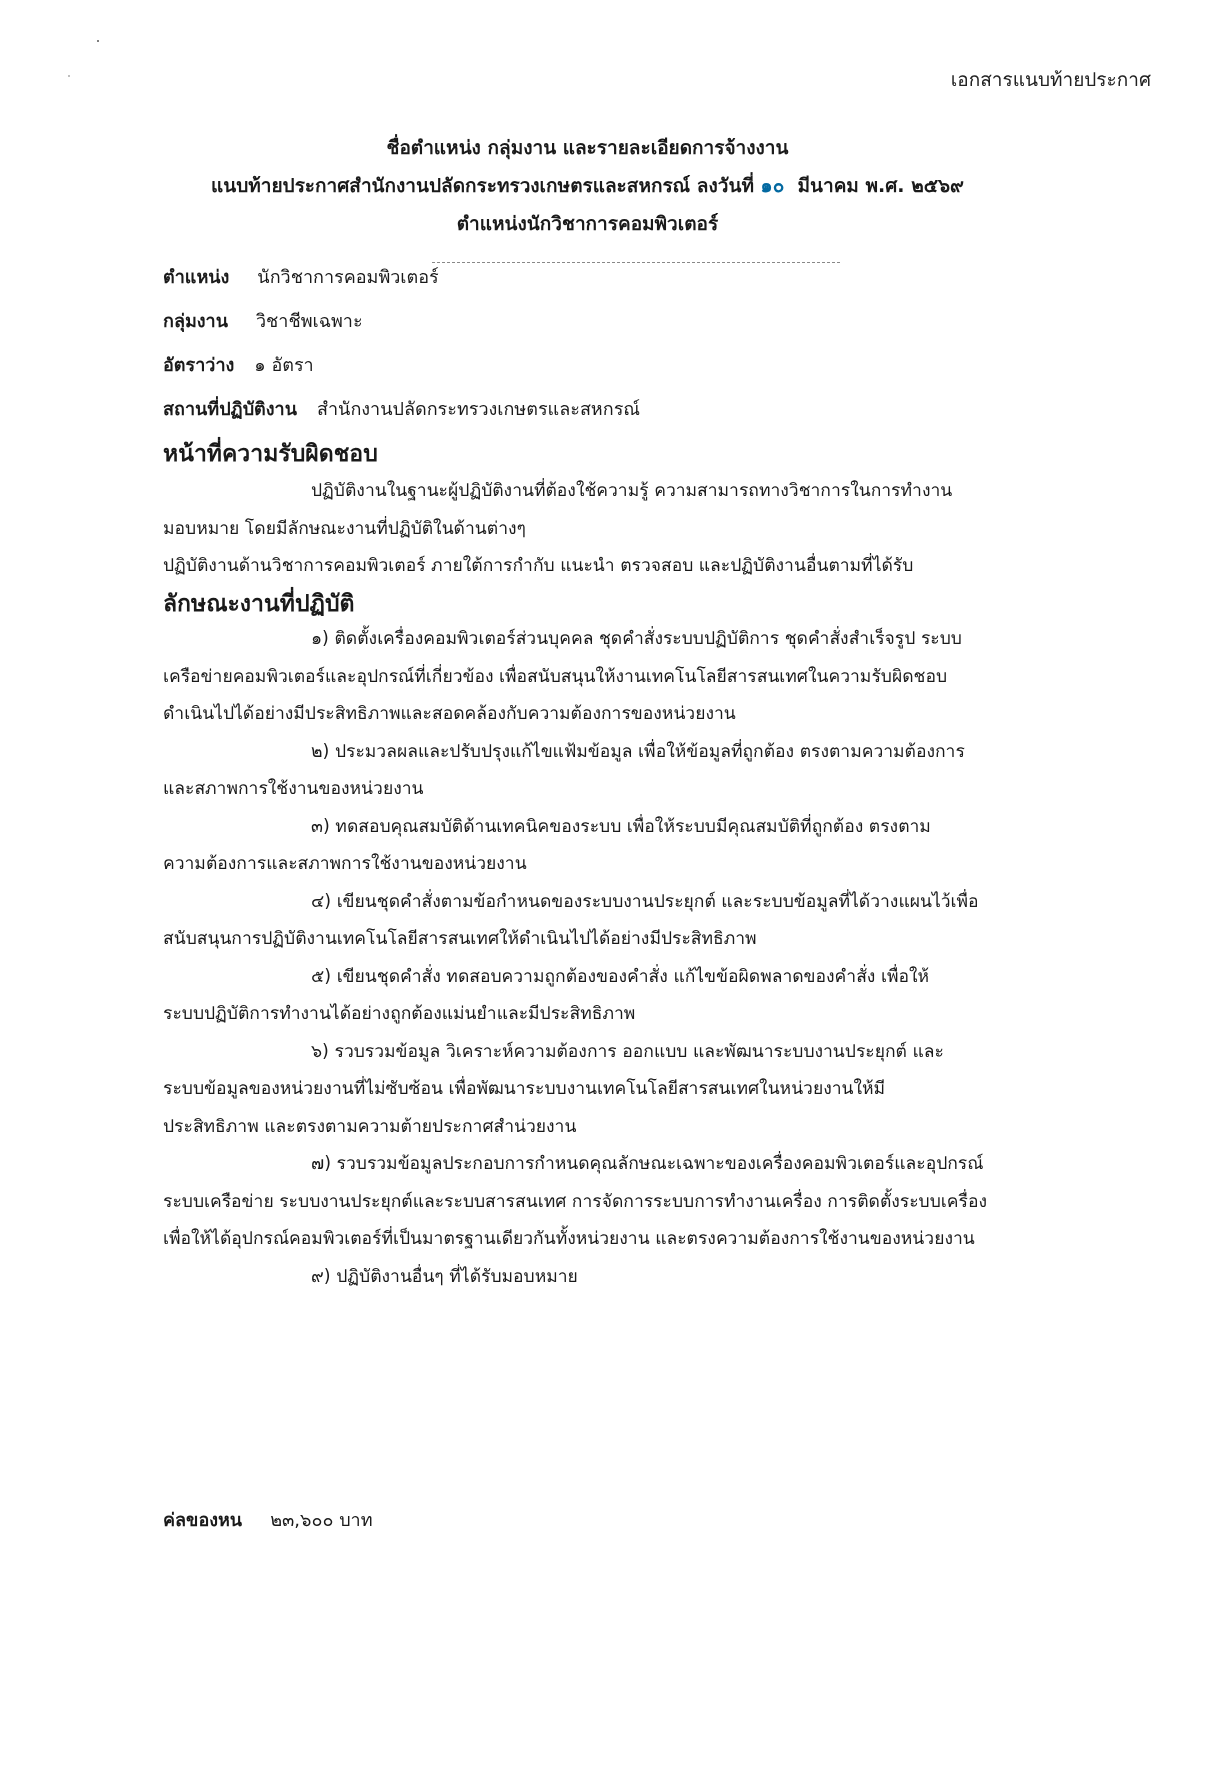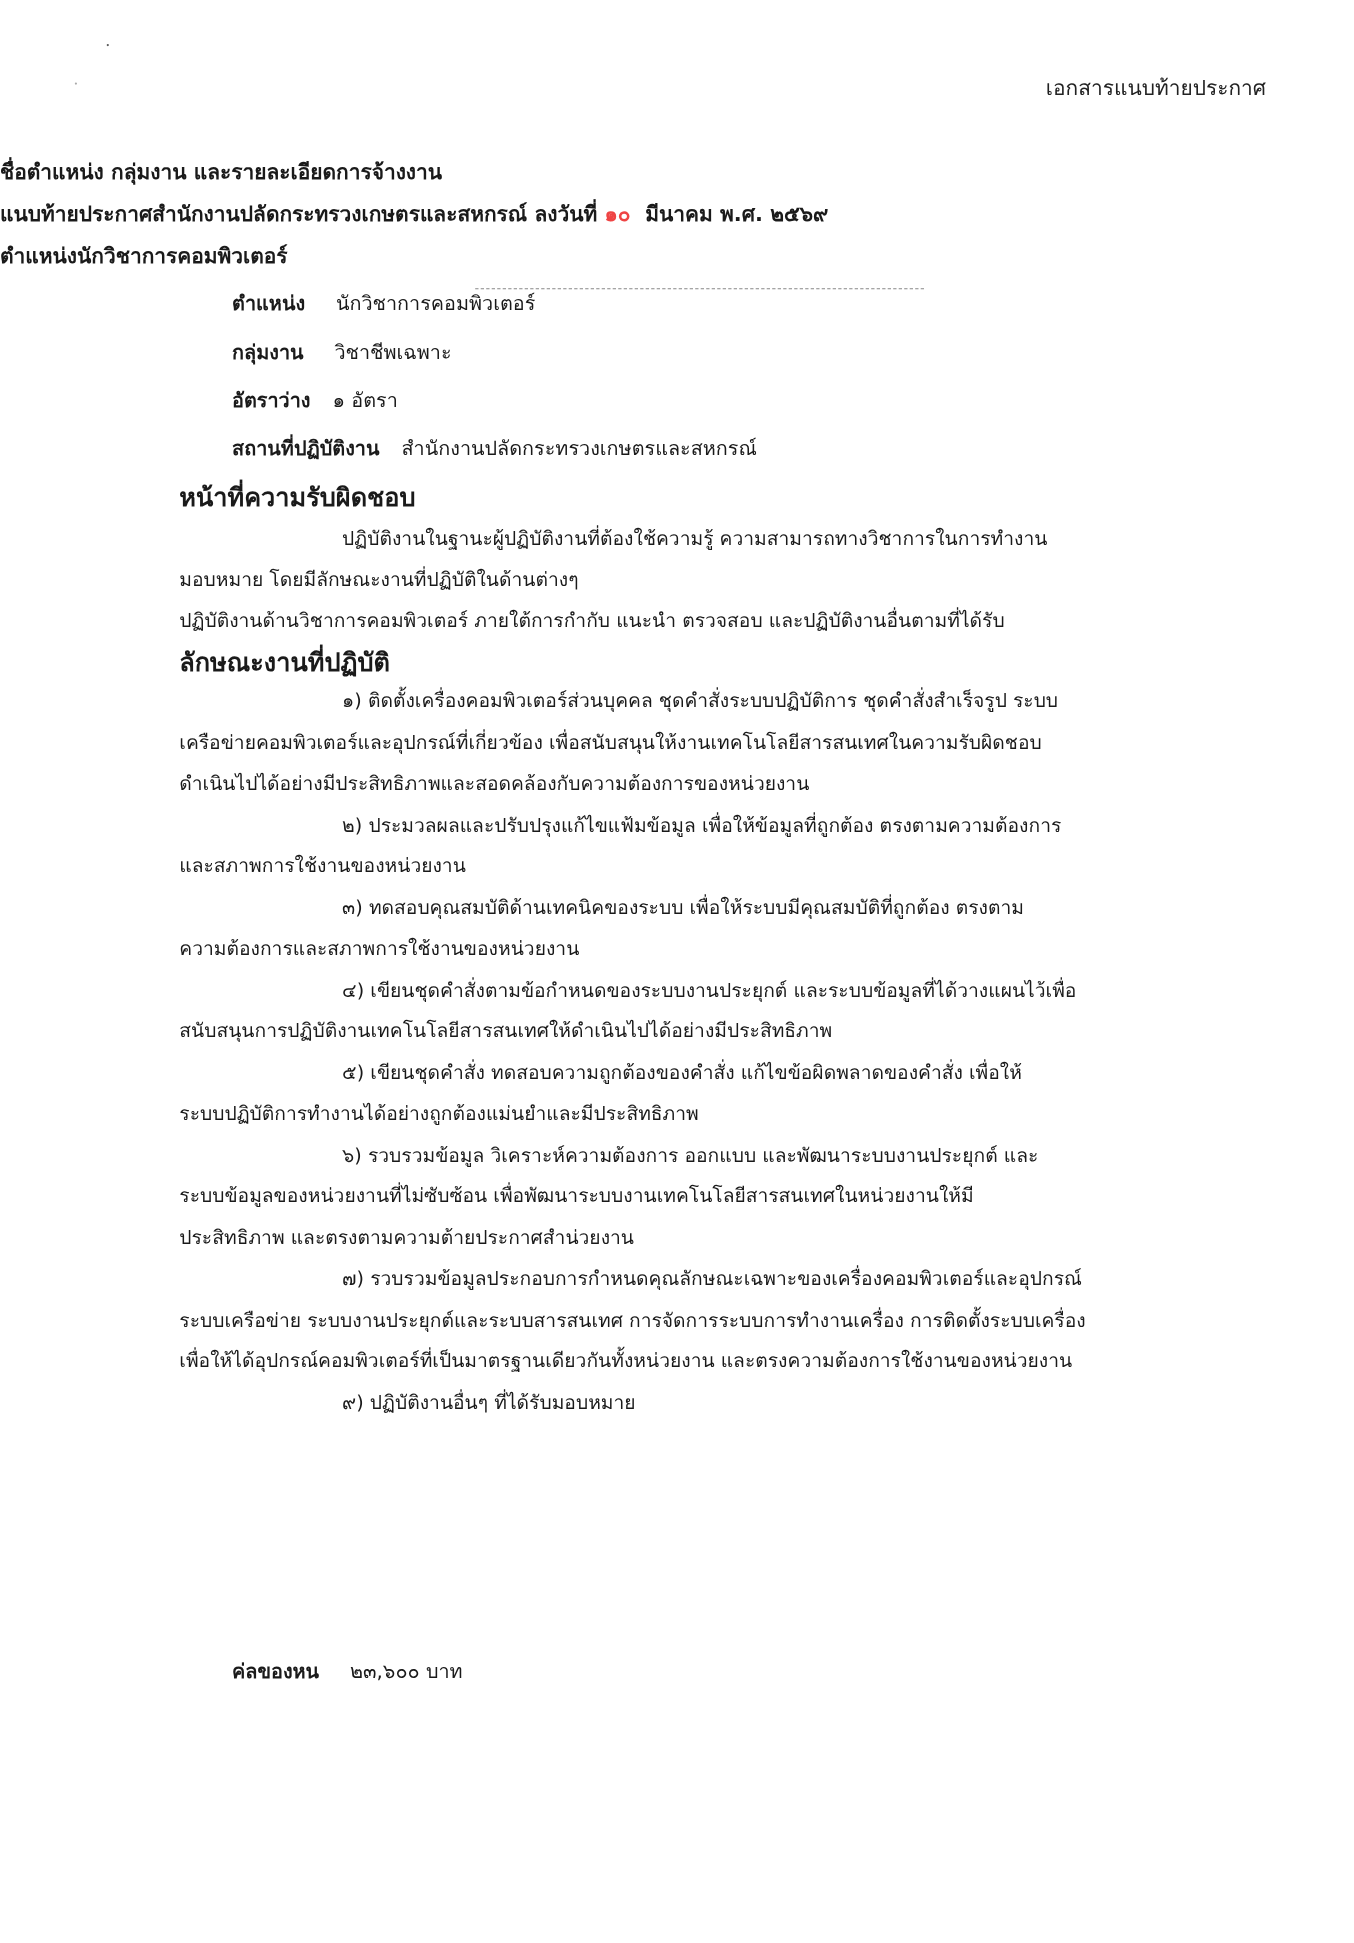--- a/index.html
+++ b/index.html
@@ -7,28 +7,28 @@
       width: 1231px; height: 1766px; position: relative; overflow: hidden;
       font-family: "DejaVu Sans", "Liberation Sans", sans-serif;
       color: #1a1a1a;
     }
     .page { position: absolute; left: 0; top: 0; width: 1231px; height: 1766px; }
     .speck { position: absolute; width: 2px; height: 2px; background: #555; border-radius: 1px; }
     .attach-label {
       position: absolute; right: 80px; top: 64px;
       font-size: 19px; color: #222;
     }
-    .title-block { position: absolute; left: 0; width: 1175px; top: 138px; }
+    .title-block { position: absolute; left: 0; width: 1175px; top: 128px; text-align: center; }
     .title-line { font-size: 19px; font-weight: bold; line-height: 38px; color: #1a1a1a; }
-    .blue-num { color: #ef4444; }
+    .blue-num { color: #0369a1; }
     .dash-line {
       position: absolute; left: 432px; top: 262px; width: 408px; height: 0;
       border-top: 1px dashed #888;
     }
-    .field { position: absolute; left: 163px; font-size: 18px; line-height: 30px; white-space: nowrap; margin-left: 48px; }
+    .field { position: absolute; left: 163px; font-size: 18px; line-height: 30px; white-space: nowrap; }
     .field .lbl { font-weight: bold; display: inline-block; }
     .field .val { display: inline-block; margin-left: 28px; }
     .section-head { position: absolute; left: 163px; font-size: 23px; font-weight: bold; line-height: 30px; }
     .para {
       position: absolute; left: 163px; width: 952px;
       font-size: 17.5px; line-height: 37.5px; text-align: justify;
     }
     .para .line { display: block; white-space: nowrap; }
     .para .indent { padding-left: 148px; }
   </style>

